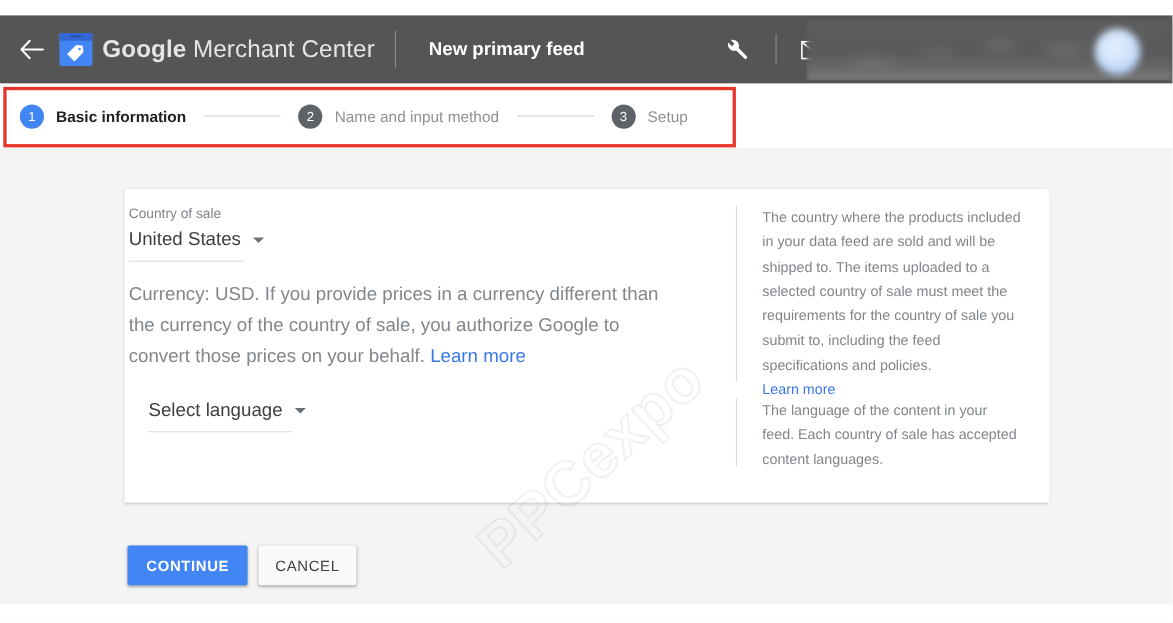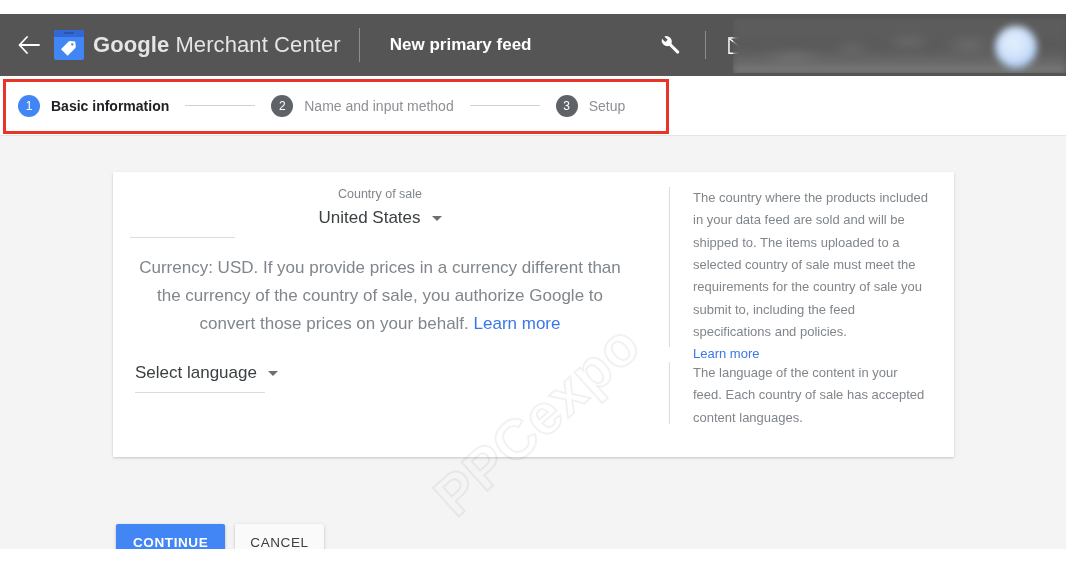--- a/index.html
+++ b/index.html
@@ -217,21 +217,21 @@
   }
 
   .card-inner {
     position: relative;
     width: 100%;
     height: 100%;
   }
 
   
   .field-group { position: absolute; }
-  .field-country { left: 17px; top: 15px; width: 500px; text-align: center; }
+  .field-country { left: 4px; top: 15px; width: 500px; }
   .field-language { left: 22px; top: 191px; width: 300px; }
 
   .field-label {
     font-size: 12.5px;
     color: #80868b;
     margin-bottom: 7px;
   }
   .field-select {
     display: inline-flex;
     align-items: center;
@@ -325,21 +325,20 @@
     display: flex;
     align-items: flex-start;
   }
   .btn {
     font-family: "Liberation Sans", sans-serif;
     font-size: 13.5px;
     letter-spacing: 0.6px;
     border: none;
     cursor: pointer;
     box-sizing: border-box;
-    margin-top: 28px;
   }
   .btn-continue {
     background: #4285f4;
     color: #ffffff;
     font-weight: bold;
     padding: 0 17px;
     height: 36px;
     border-radius: 2px;
     box-shadow: 0 1px 2px rgba(0,0,0,0.22), 0 1px 4px rgba(0,0,0,0.10);
   }

